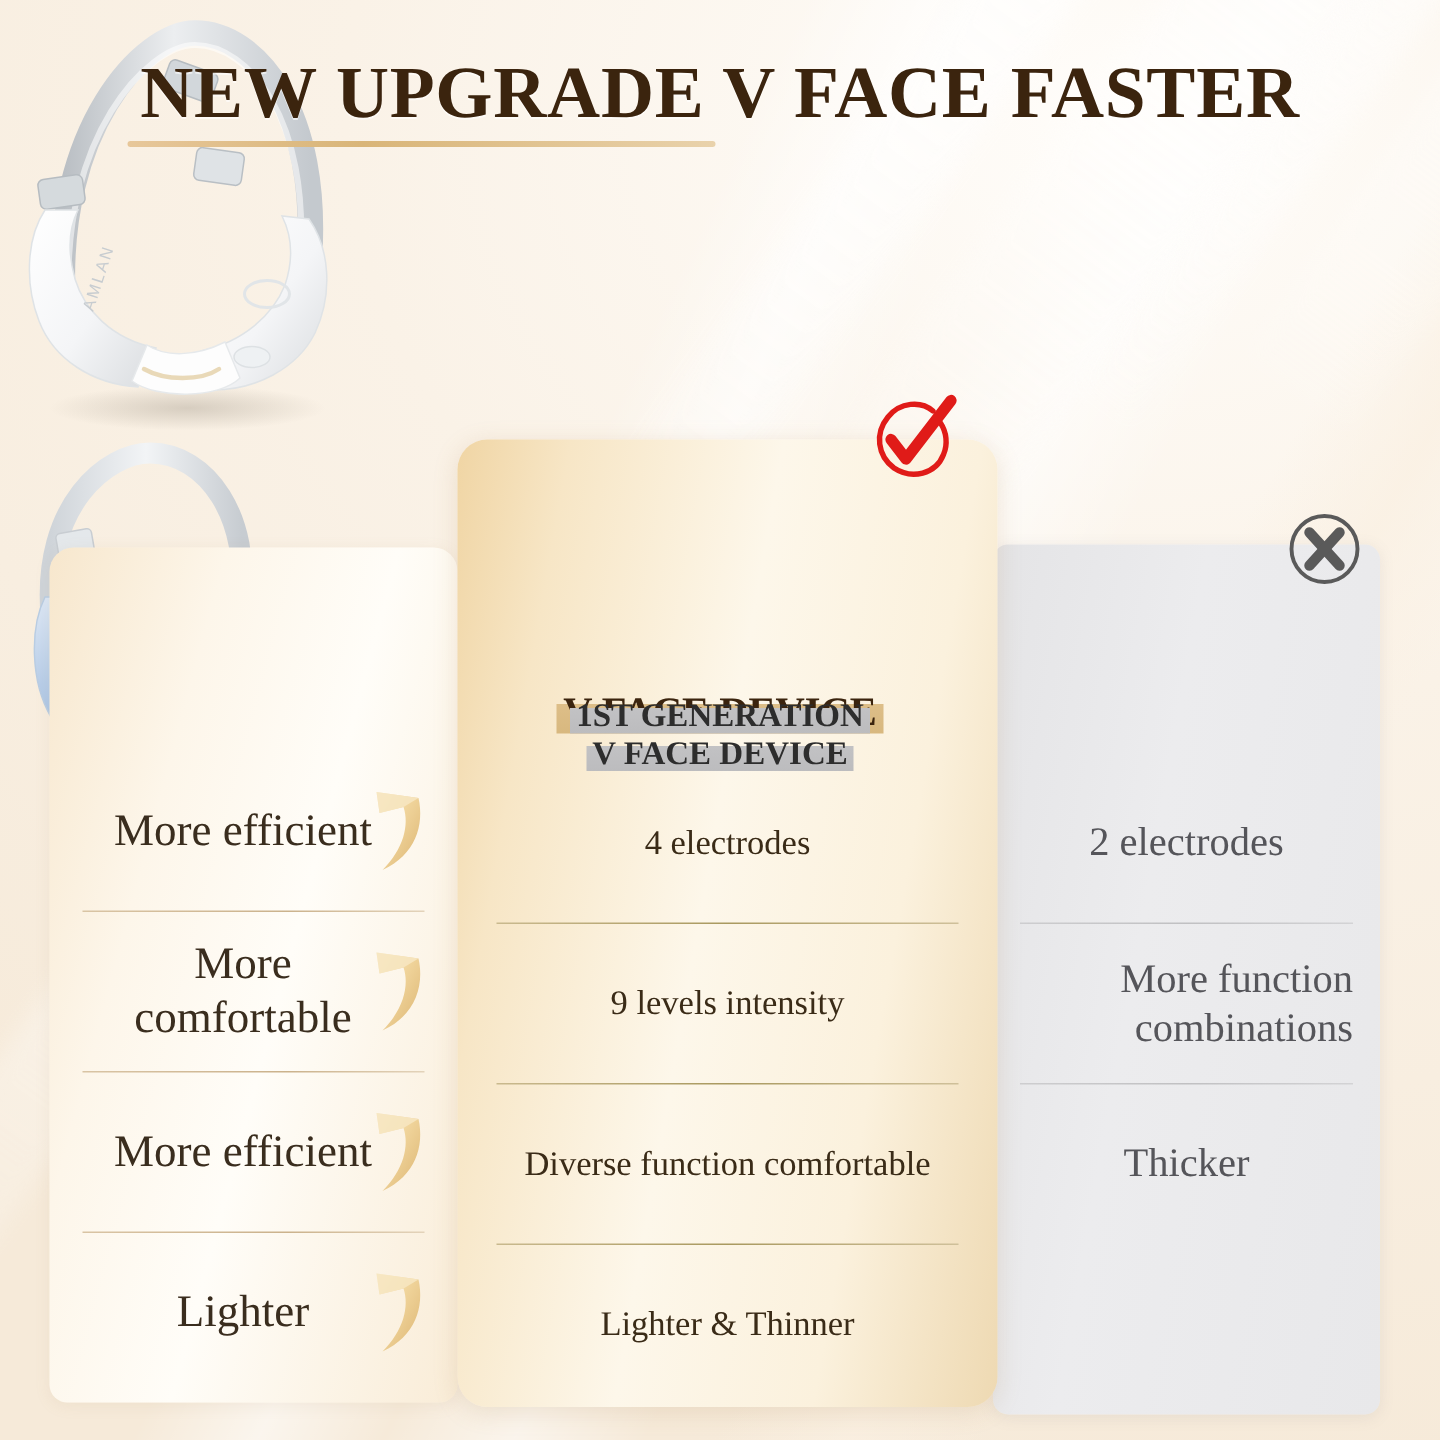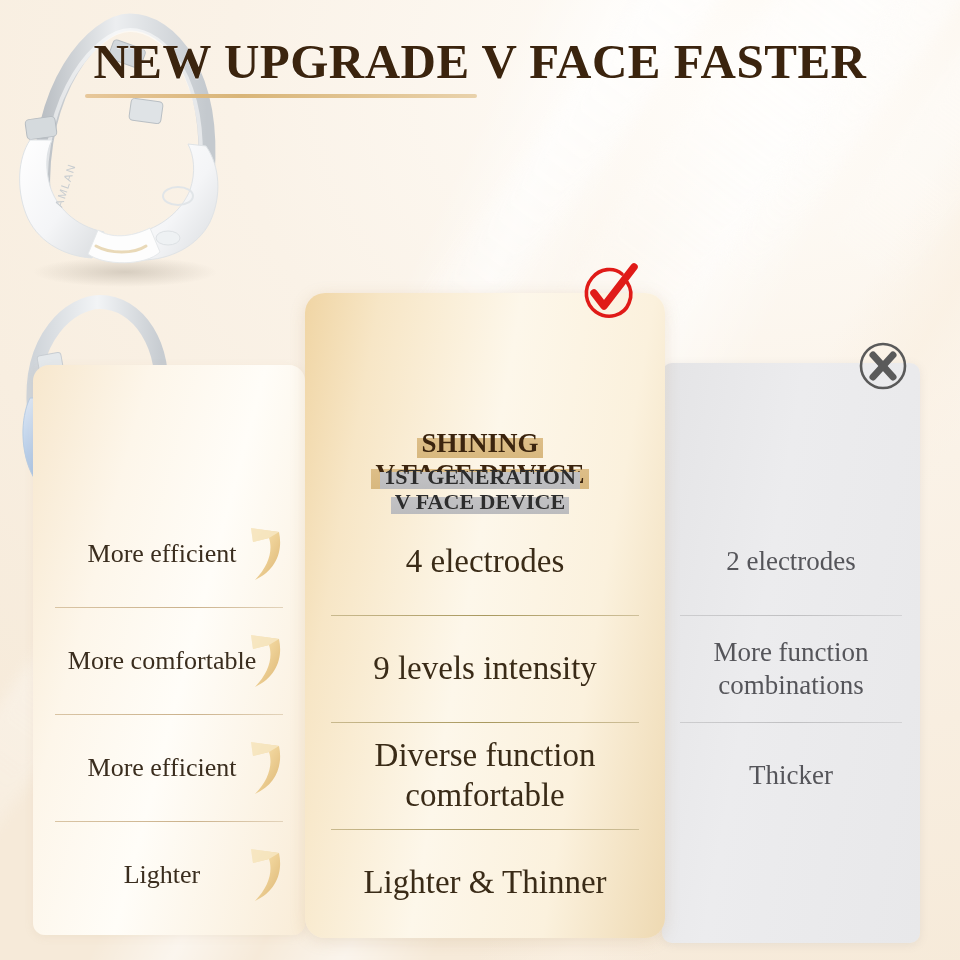--- a/index.html
+++ b/index.html
@@ -183,23 +183,23 @@
   #rows-center .row + .row::before {
     left: 26px; right: 26px;
     background: linear-gradient(to right, #c9b98e, #a9995f 50%, #cfc09a);
   }
   #rows-right .row + .row::before {
     left: 18px; right: 18px;
     background: linear-gradient(to right, #cdcdcf, #c0c0c2 50%, #d3d3d5);
   }
 
   .row-text { line-height: 1.2; }
-  #rows-left .row-text   { font-size: 26px; color: #3a2d1e; padding-right: 14px; }
-  #rows-center .row-text { font-size: 33px; color: #3a2b17; }
-  #rows-right .row-text  { font-size: 27px; color: #55555a; }
+  #rows-left .row-text   { font-size: 30px; color: #3a2d1e; padding-right: 14px; }
+  #rows-center .row-text { font-size: 23px; color: #3a2b17; }
+  #rows-right .row-text  { font-size: 27px; color: #55555a; text-align: right; }
 
   
   .arrow-icon {
     position: absolute;
     right: 18px;
     top: 50%;
     transform: translateY(-50%);
     width: 48px; height: 60px;
   }
 
@@ -340,21 +340,21 @@
           <circle cx="136" cy="170" r="1.7"></circle>
       </g>
     </svg>
   </div>
 
   <div id="card-left"></div>
   <div id="card-center"></div>
   <div id="card-right"></div>
 
   <div id="heading-center" class="card-heading">
-    <span class="hl">SHINING</span><br>
+    <br>
     <span class="hl">V FACE DEVICE</span>
   </div>
 
   <div id="heading-right" class="card-heading">
     <span class="hl">1ST GENERATION</span><br>
     <span class="hl">V FACE DEVICE</span>
   </div>
 
   <div class="rows" id="rows-left">
     <div class="row">

